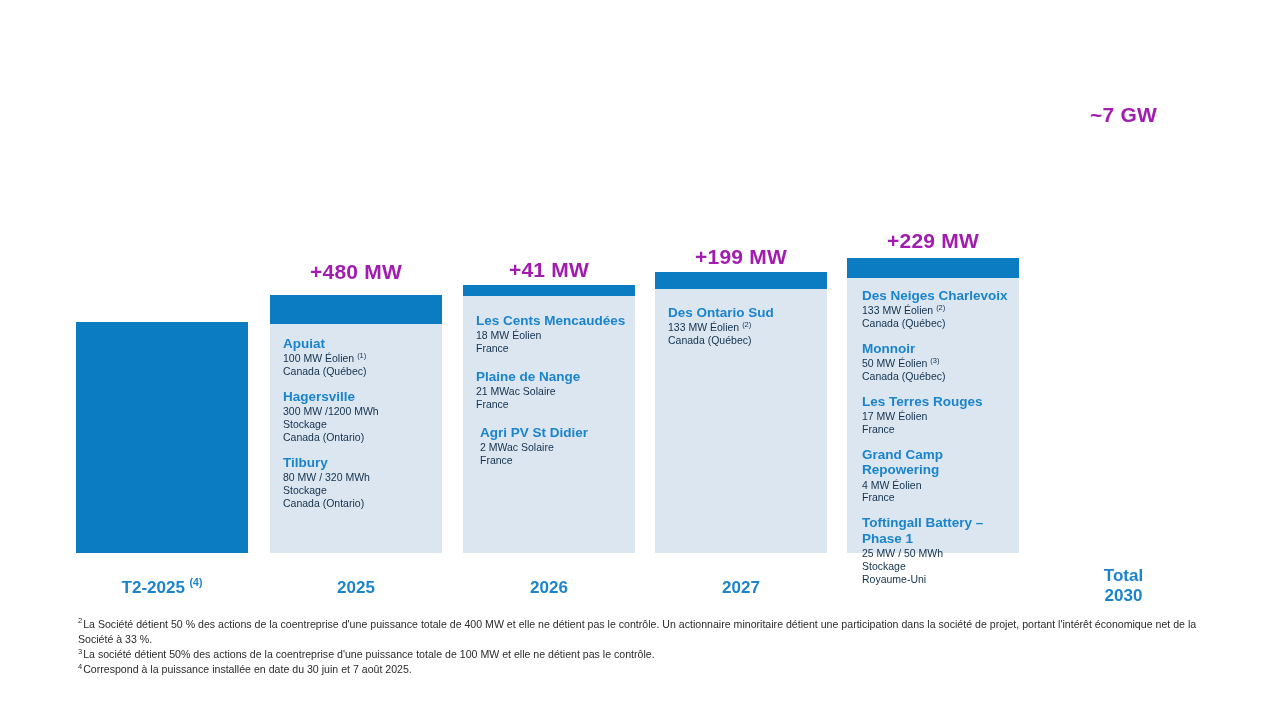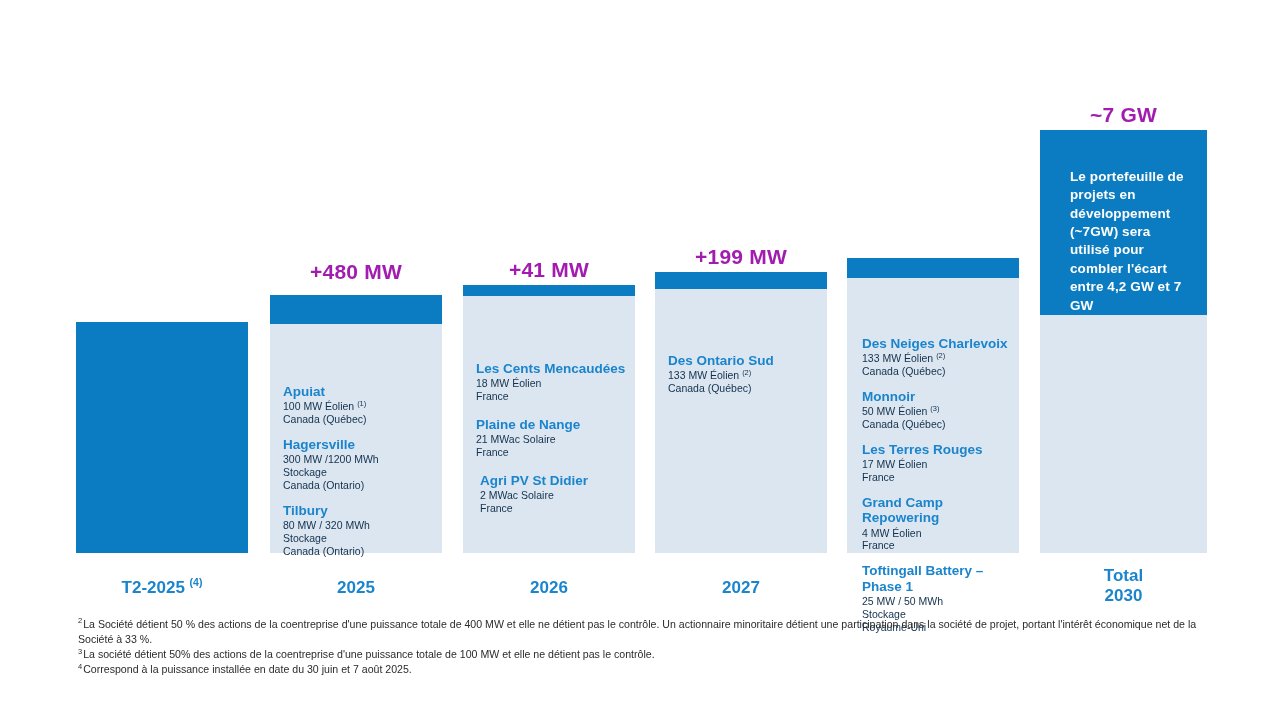--- a/index.html
+++ b/index.html
@@ -62,21 +62,20 @@
     flex: 1 1 auto;
     position: relative;
   }
 
   
   .projects {
     position: absolute;
     left: 13px;
     right: 9px;
     top: 12px;
-    margin-top: 48px;
   }
   .project {
     margin-bottom: 11px;
   }
   .project:last-child { margin-bottom: 0; }
   .p-name {
     font-size: 13.5px;
     font-weight: bold;
     color: #1a84cc;
     line-height: 1.14;
@@ -226,20 +225,21 @@
             <div class="p-line"><span>133 MW Éolien</span> <sup>(2)</sup></div>
             <div class="p-line">Canada (Québec)</div>
           </div>
         </div>
       </div>
     </div>
     <div class="cat-label">2027</div>
   </div>
 
   <div class="column" style="left:847px; width:172px; height:610px;">
+    <div class="value-label" style="bottom:357px;">+229 MW</div>
     <div class="bar" style="height:295px;">
       <div class="bar-solid" style="height:20px;"></div>
       <div class="bar-light">
         <div class="projects" style="top:10px; left:15px;">
           <div class="project">
             <div class="p-name">Des Neiges Charlevoix</div>
             <div class="p-line"><span>133 MW Éolien</span> <sup>(2)</sup></div>
             <div class="p-line">Canada (Québec)</div>
           </div>
           <div class="project">
@@ -263,26 +263,20 @@
             <div class="p-line">Stockage</div>
             <div class="p-line">Royaume-Uni</div>
           </div>
         </div>
       </div>
     </div>
   </div>
 
   <div class="column" style="left:1040px; width:167px; height:610px;">
     <div class="value-label" style="bottom:483px;">~7 GW</div>
-    <div class="bar" style="height:423px;">
-      <div class="bar-solid" style="height:185px; position:relative;">
-        <div class="callout">Le portefeuille de projets en développement (~7GW) sera utilisé pour combler l'écart entre 4,2 GW et 7 GW</div>
-      </div>
-      <div class="bar-light"></div>
-    </div>
     <div class="cat-label two-line" style="bottom:4px;">
       <div>Total</div>
       <div>2030</div>
     </div>
   </div>
 
 </div>
 
 <div id="footnotes">
   <div class="footnote"><sup>2</sup><span>La Société détient 50 % des actions de la coentreprise d'une puissance totale de 400 MW et elle ne détient pas le contrôle. Un actionnaire minoritaire détient une participation dans la société de projet, portant l'intérêt économique net de la Société à 33 %.</span></div>

